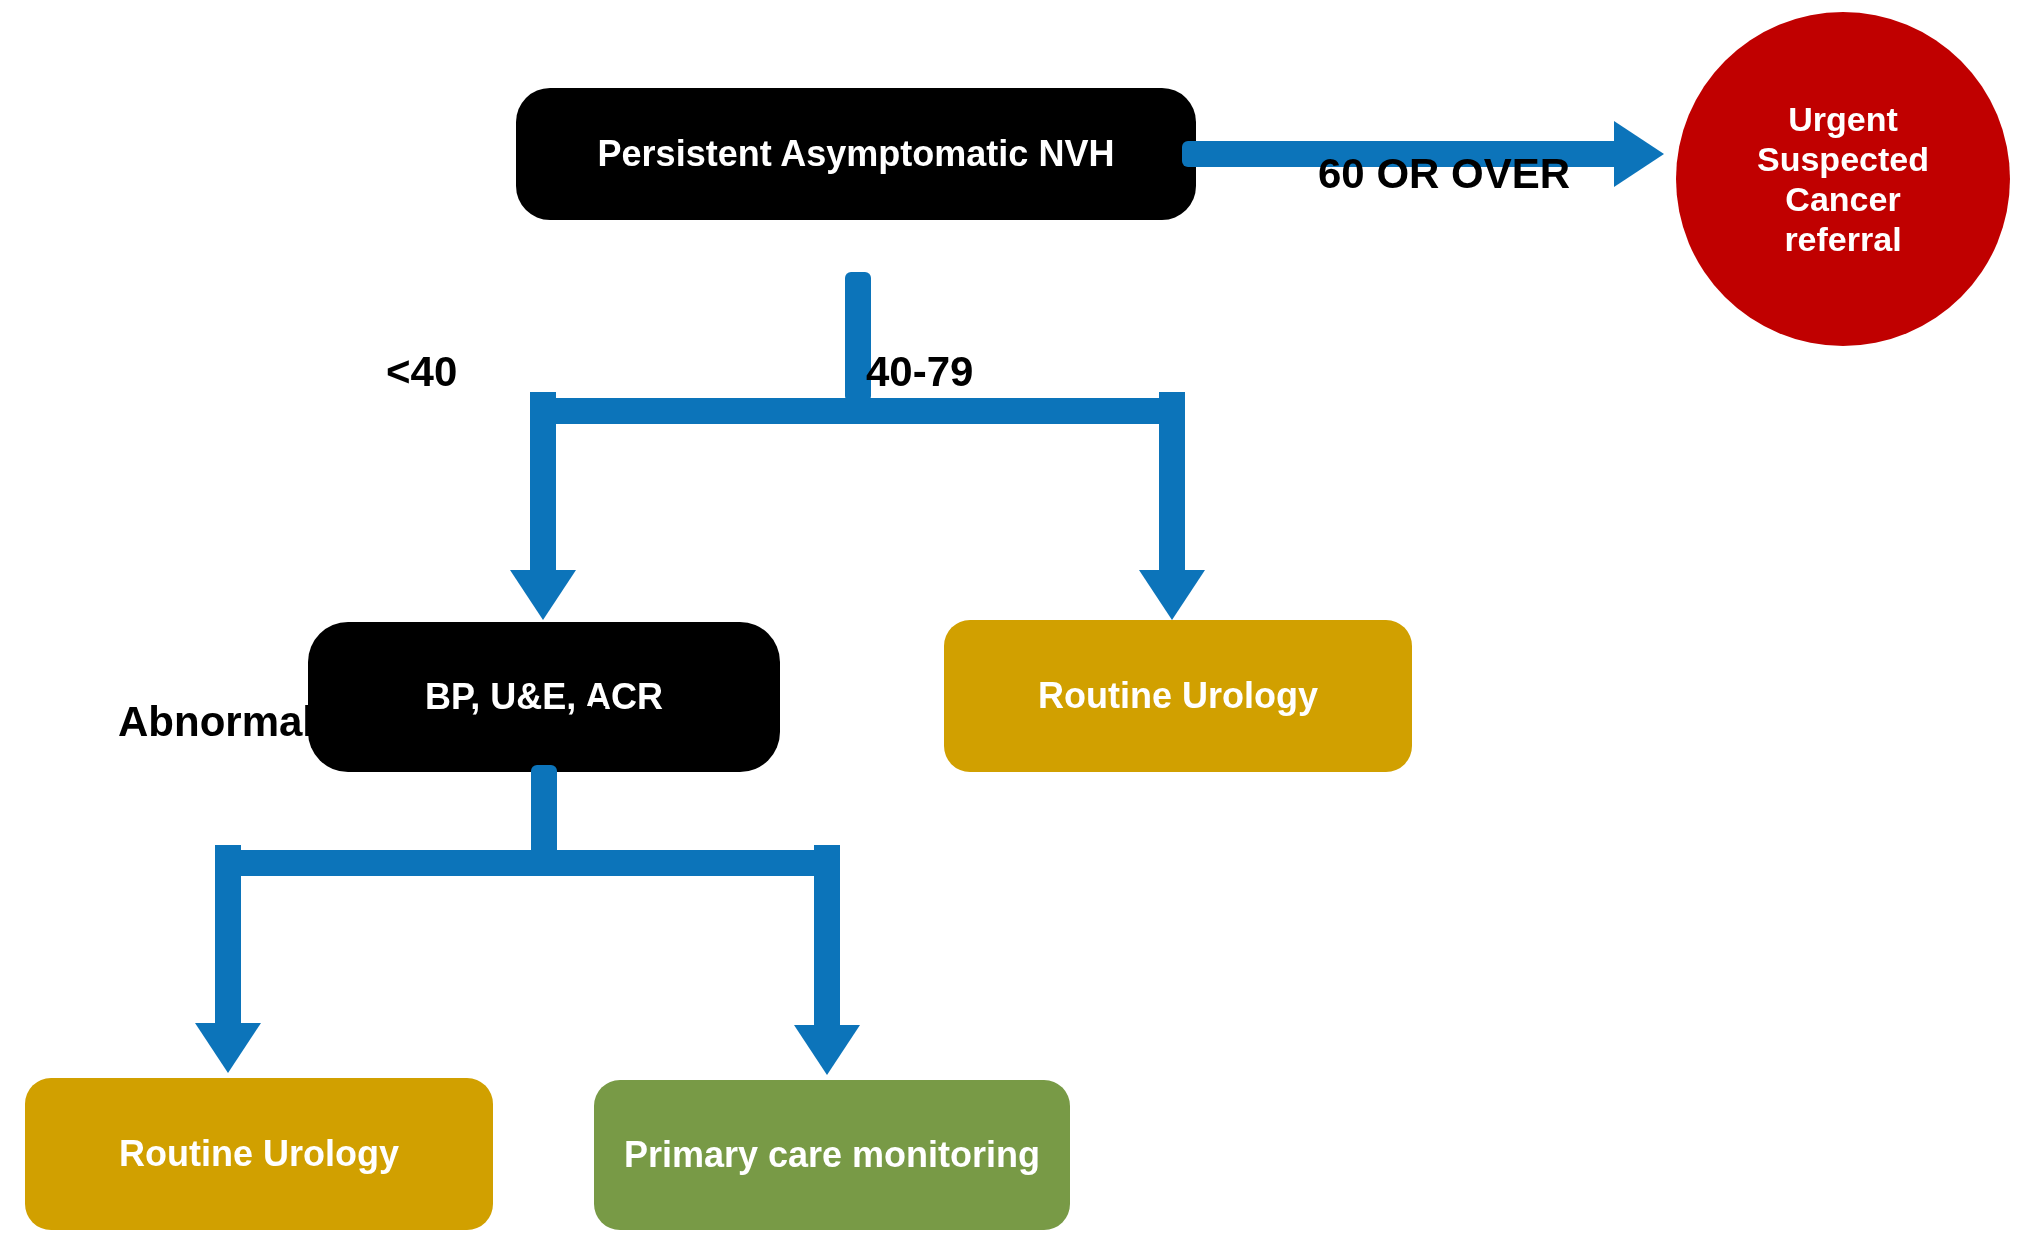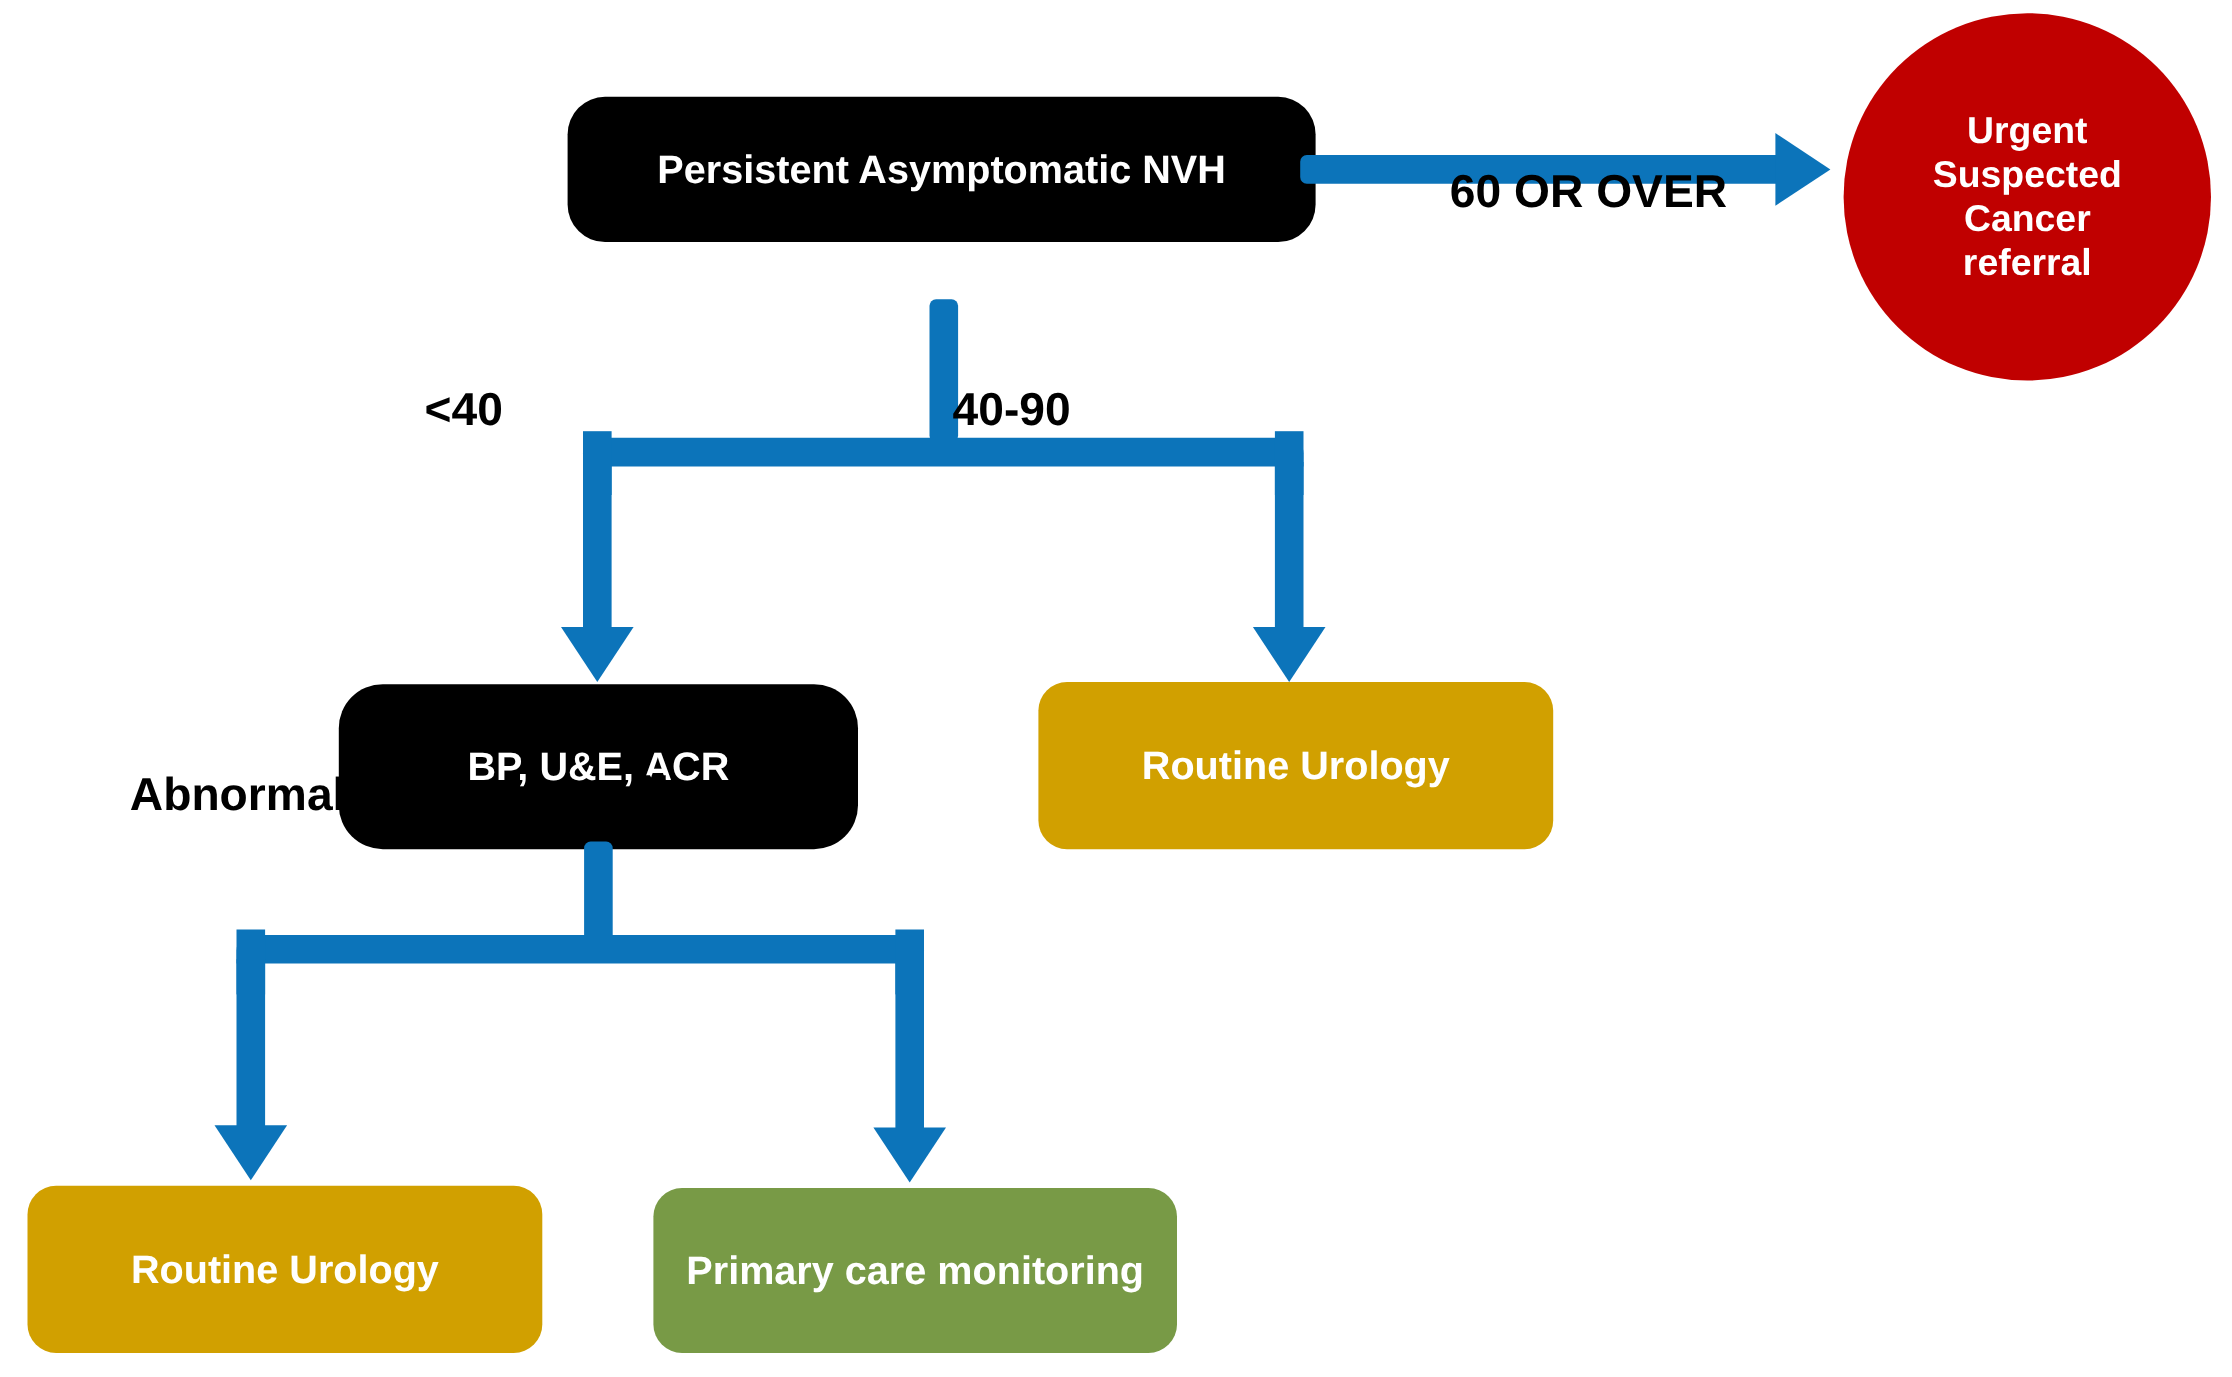--- a/index.html
+++ b/index.html
@@ -115,21 +115,21 @@
 
   <div class="conn conn-round" style="left:845px; top:272px; width:26px; height:130px;"></div>
 
   <div class="elbow-bar" style="left:530px; top:398px; width:655px; height:26px;"></div>
 
   <div class="conn" style="left:530px; top:420px; width:26px; height:30px;"></div>
 
   <div class="conn" style="left:1159px; top:420px; width:26px; height:30px;"></div>
 
   <div class="edge-label" style="left:386px; top:348px; font-size:42px;">&lt;40</div>
-  <div class="edge-label" style="left:866px; top:348px; font-size:42px;">40-90</div>
+  <div class="edge-label" style="left:866px; top:348px; font-size:42px;">40-79</div>
 
   <div class="conn" style="left:530px; top:392px; width:26px; height:180px;"></div>
   <div class="arrow-down" style="left:510px; top:570px;"></div>
 
   <div class="conn" style="left:1159px; top:392px; width:26px; height:180px;"></div>
   <div class="arrow-down" style="left:1139px; top:570px;"></div>
 
   <div class="node node-black" style="left:308px; top:622px; width:472px; height:150px; font-size:36px; border-radius:40px;">
     <span>BP, U&amp;E, ACR</span>
   </div>

